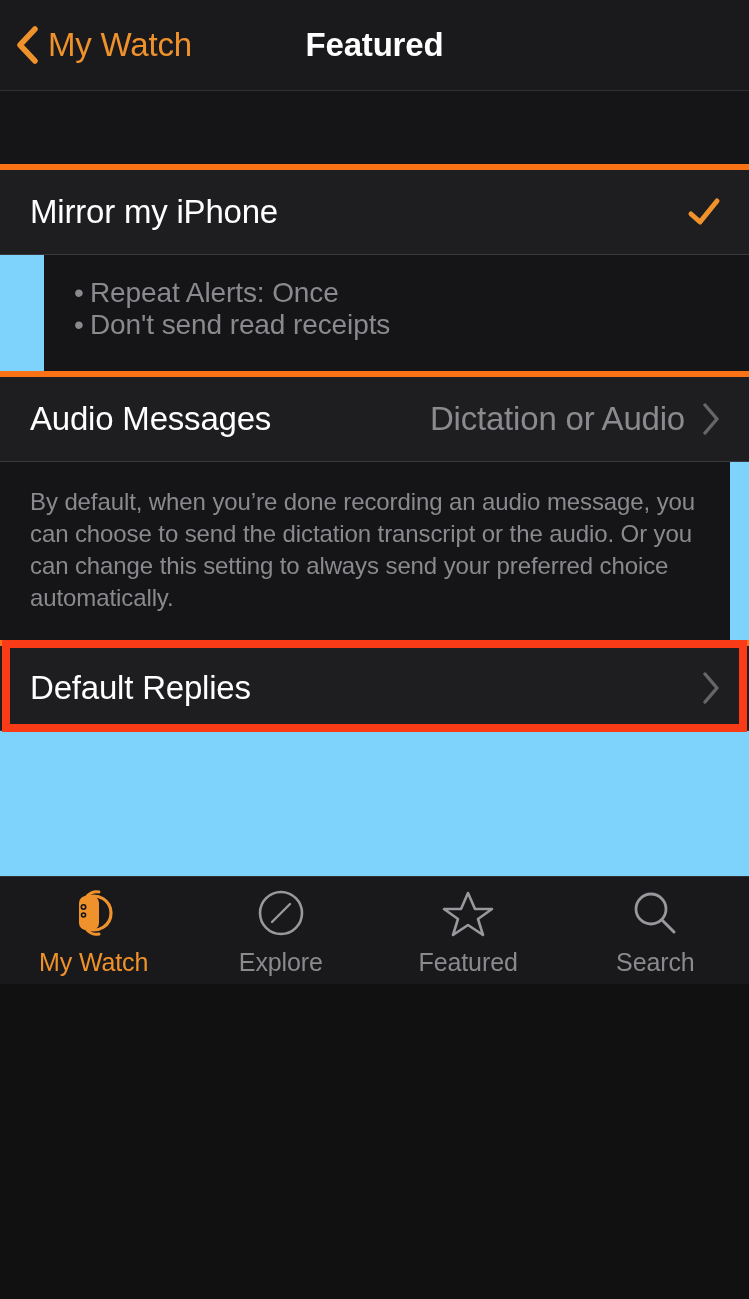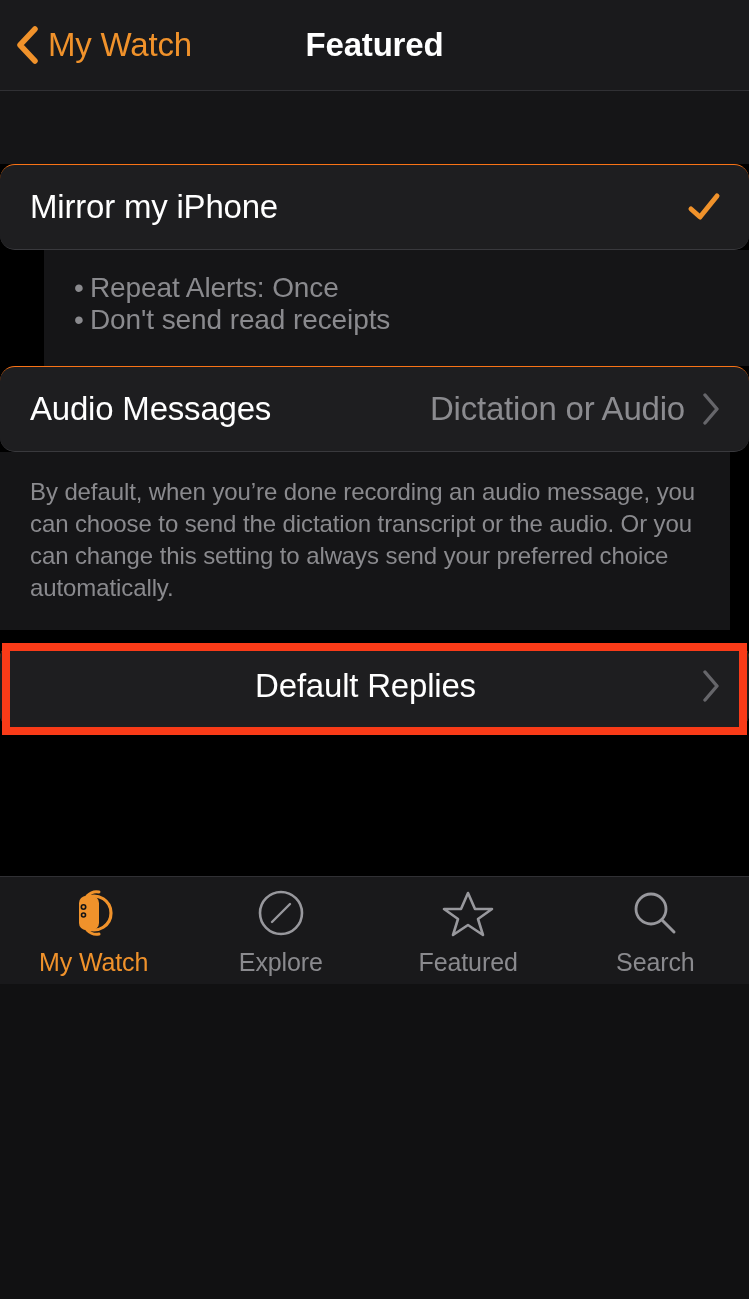--- a/index.html
+++ b/index.html
@@ -3,21 +3,21 @@
 <meta charset="utf-8">
 <style>
   * { margin:0; padding:0; box-sizing:border-box; }
   html,body {
     width:749px; height:1299px;
     background:#111112;
     font-family:"Liberation Sans", sans-serif;
     -webkit-font-smoothing:antialiased;
     overflow:hidden;
   }
-  .screen { position:relative; width:749px; height:984px; background:#000000; }
+  .screen { position:relative; width:749px; height:984px; background:#7dd3fc; }
 
   
   .navbar {
     position:relative; height:91px; background:#1a1a1c;
     border-bottom:1px solid #303034;
     display:flex; align-items:center;
   }
   .back-btn {
     display:flex; align-items:center; gap:10px;
     padding-left:16px; cursor:pointer; background:none; border:none;
@@ -34,23 +34,22 @@
     color:#ffffff; font-size:33px; font-weight:bold; letter-spacing:-0.2px;
     pointer-events:none;
   }
 
   
   .content { position:relative; height:1100px; }
   .gap { background:#151517; }
 
   .section {
     background:#1e1e20;
-    border-top:1px solid #f97316;
+    border-top:6px solid #f97316;
     border-bottom:1px solid #39393d;
-    border-radius:15px;
   }
   .row {
     position:relative; height:84px;
     display:flex; align-items:center;
     padding:0 28px 0 30px;
     cursor:pointer;
   }
   .row + .row::before {
     content:""; position:absolute; left:30px; right:0; top:0;
     height:1px; background:#3a3a3e;
@@ -73,21 +72,21 @@
 
   
   .footnote {
     background:#151517; padding:24px 26px 26px 30px;
     color:#8a8a8e; font-size:24px; line-height:32px; letter-spacing:-0.1px;
     max-width:730px;
   }
 
   
   .highlight-wrap {
-    position:relative; margin-top:13px;text-align:center;
+    position:relative; 
   }
   .highlight-box {
     position:absolute; left:2px; top:0; width:745px; height:92px;
     border:8px solid #F93B18; pointer-events:none; z-index:5;
   }
 
   
   .tabbar {
     position:absolute; left:0; bottom:0; width:749px; height:108px;
     background:#19191b; border-top:1px solid #303034;

